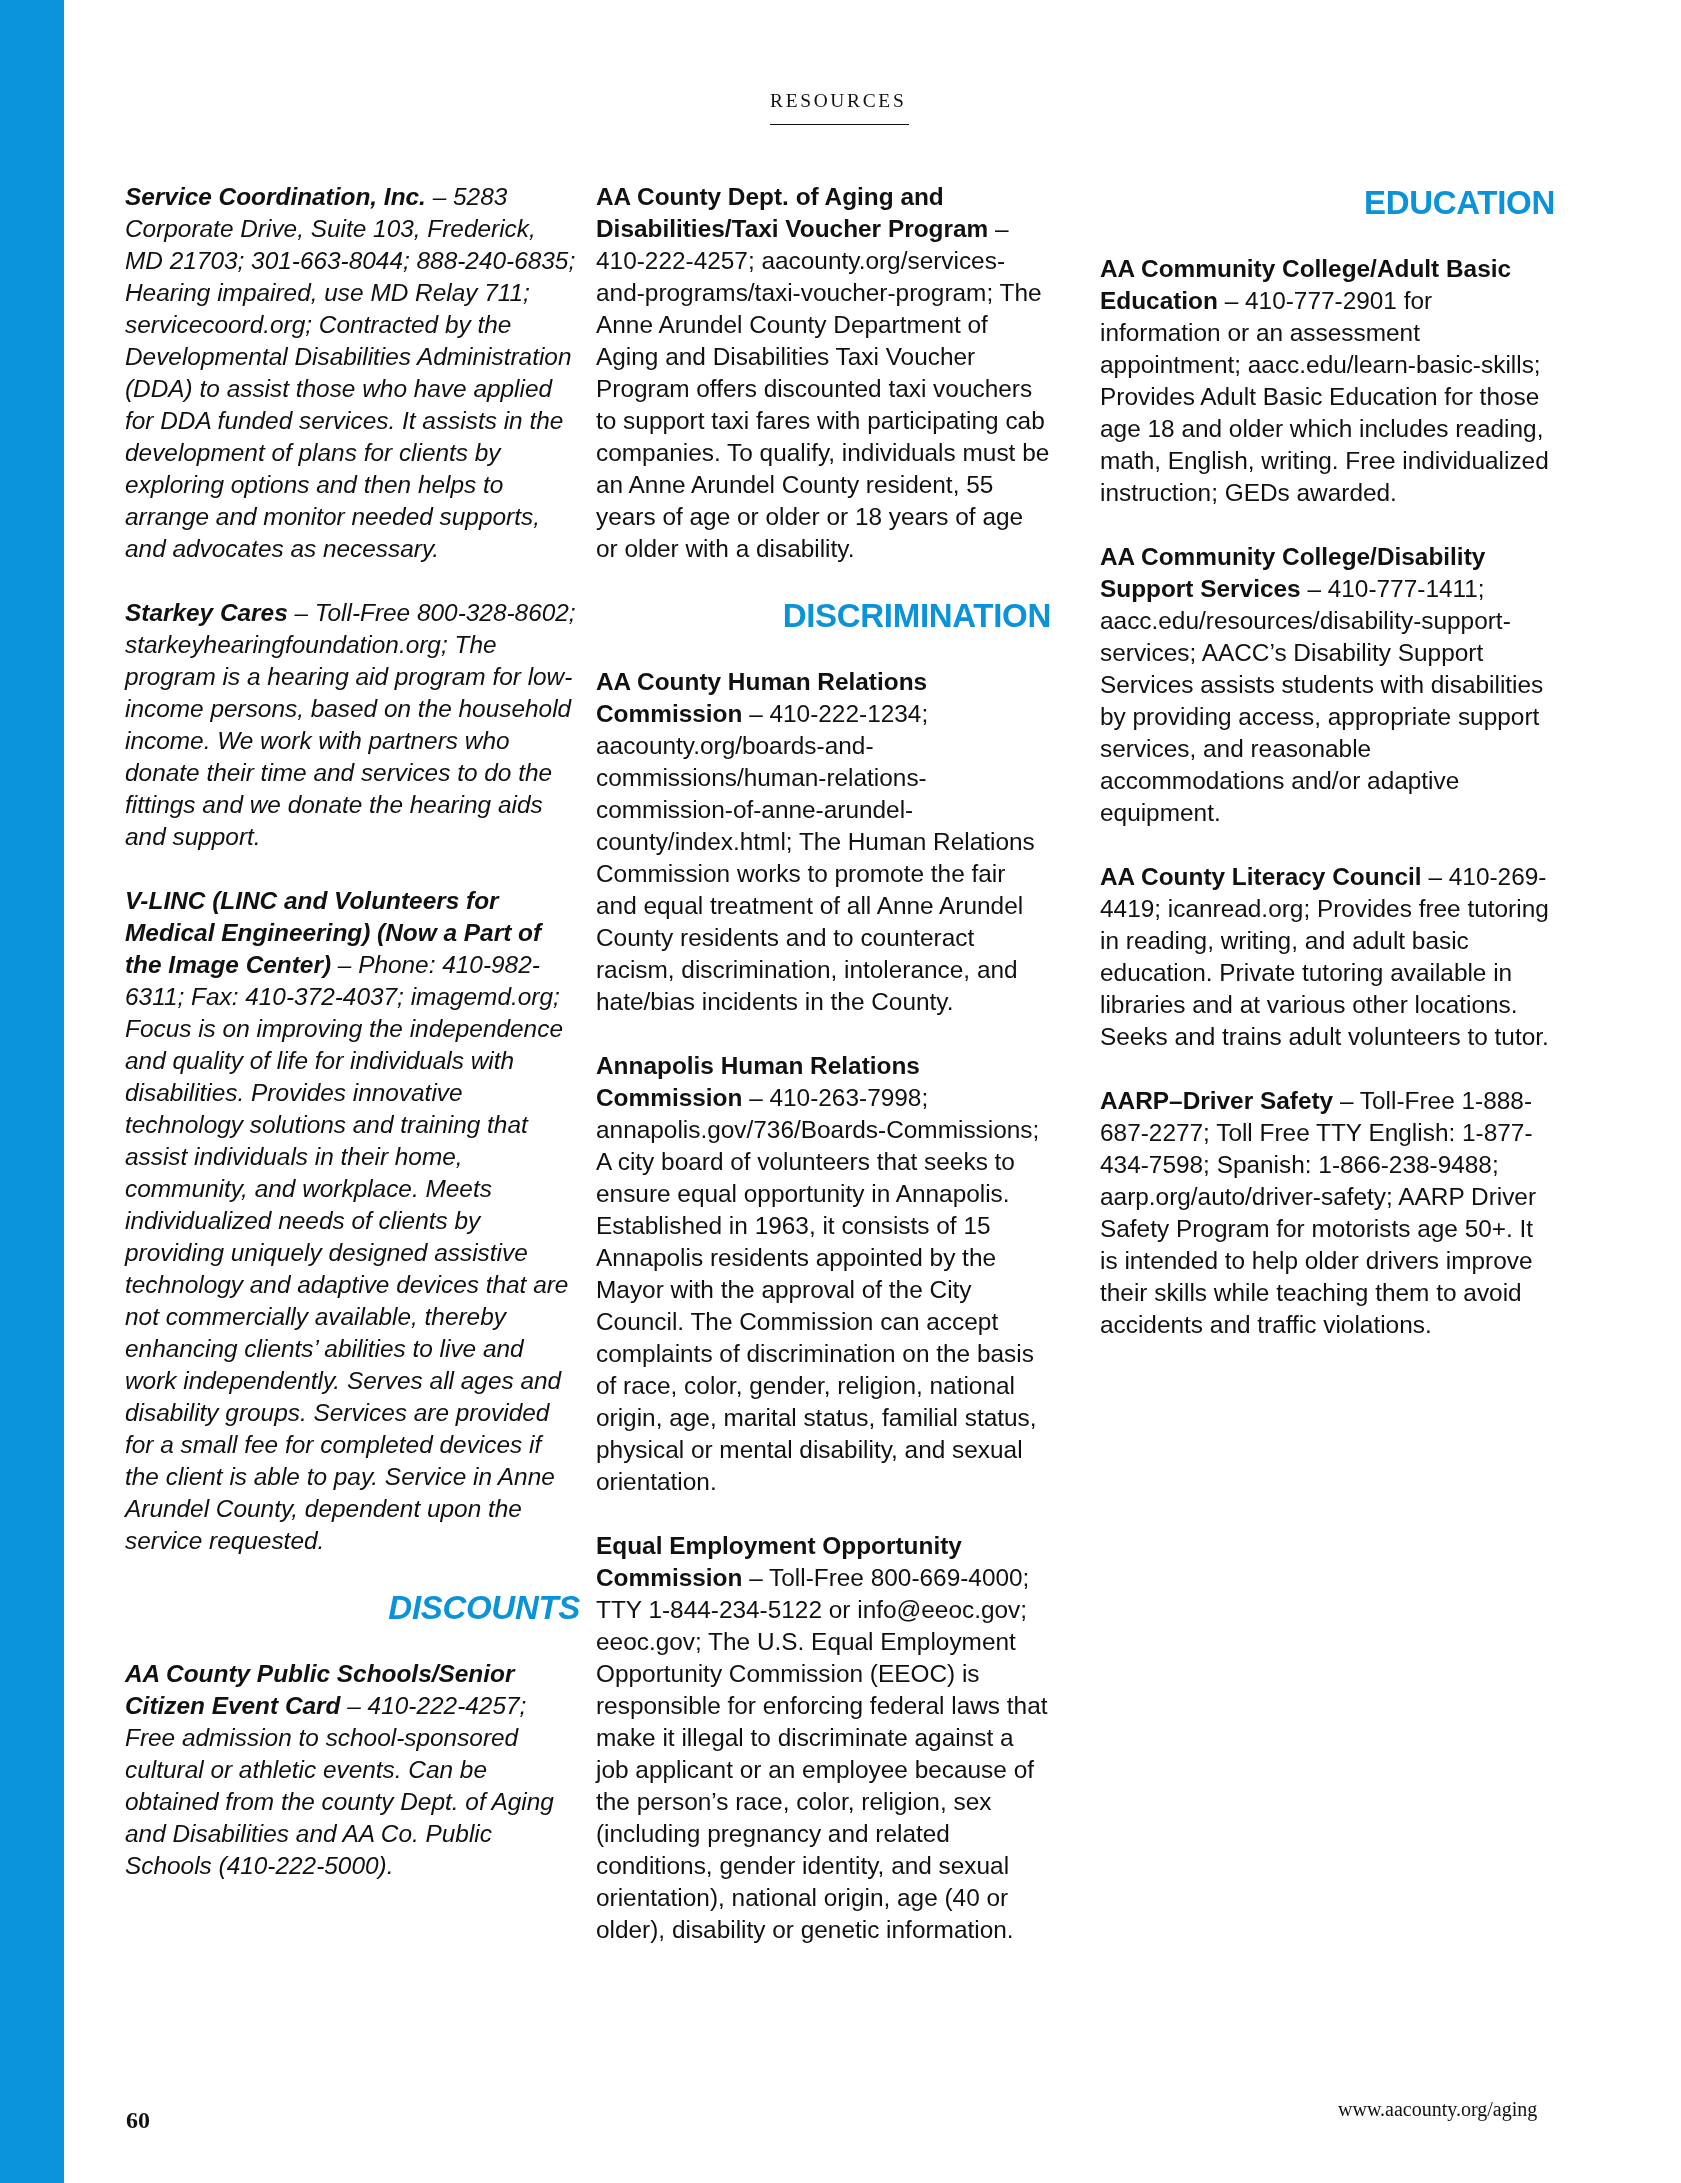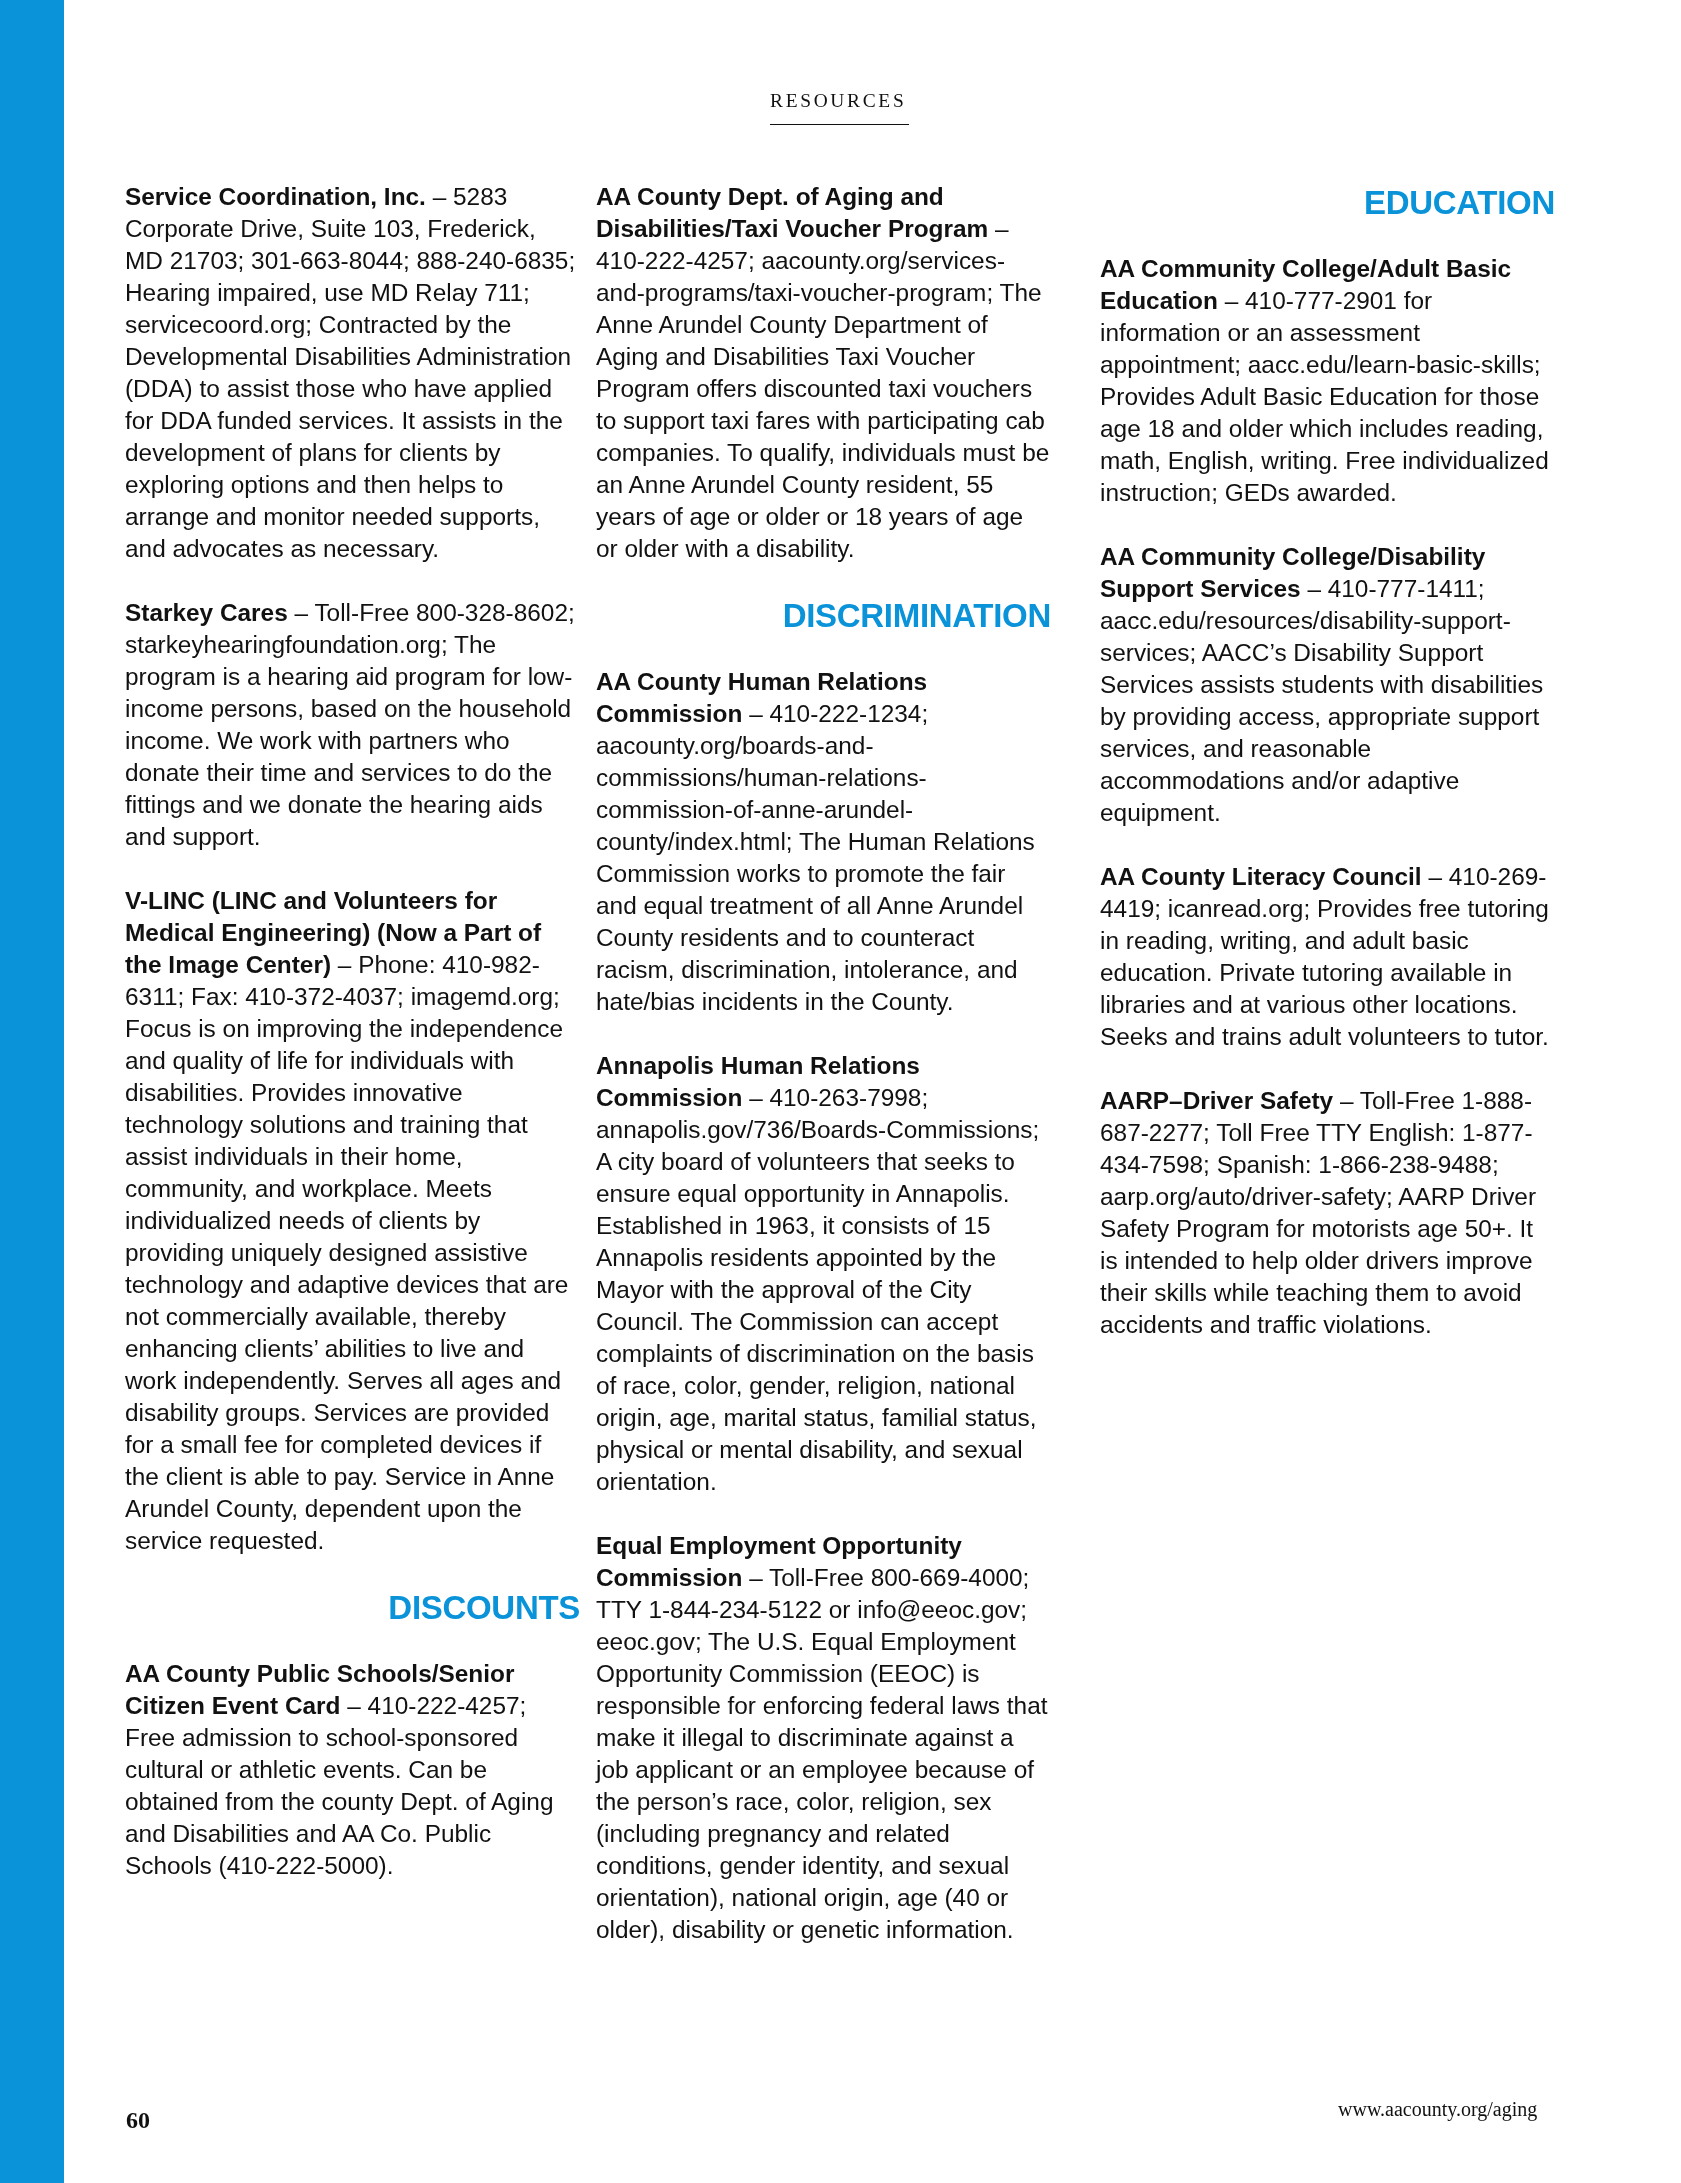--- a/index.html
+++ b/index.html
@@ -8,21 +8,21 @@
     font-family:"Liberation Sans", sans-serif; color:#111;
     overflow:hidden;
   }
   .sidebar { position:absolute; left:0; top:0; width:64px; height:2183px; background:#0a93d8; }
   .running-head {
     position:absolute; left:770px; top:90px; width:139px; text-align:left;
     font-family:"Liberation Serif", serif; font-size:19.4px; letter-spacing:2.7px; color:#111;
   }
   .running-rule { position:absolute; left:770px; top:124px; width:139px; height:1.3px; background:#111; }
   .col { position:absolute; top:181px; width:455px; font-size:24.4px; line-height:32px; }
-  .col1 { left:125px; }
+  .col1 { left:125px;font-style:italic; }
   .col2 { left:596px; }
   .col3 { left:1100px; }
   .entry { margin:0 0 32px 0; }
   .entry b { font-weight:bold; }
   .heading {
     color:#0a93d8; font-weight:bold; font-size:33px; line-height:37px;
     margin:0 0 32px 0; letter-spacing:-0.3px;text-align:right;
   }
   .heading.first { margin-top:2.7px; }
   .col1 .heading { margin-top:8px; }

